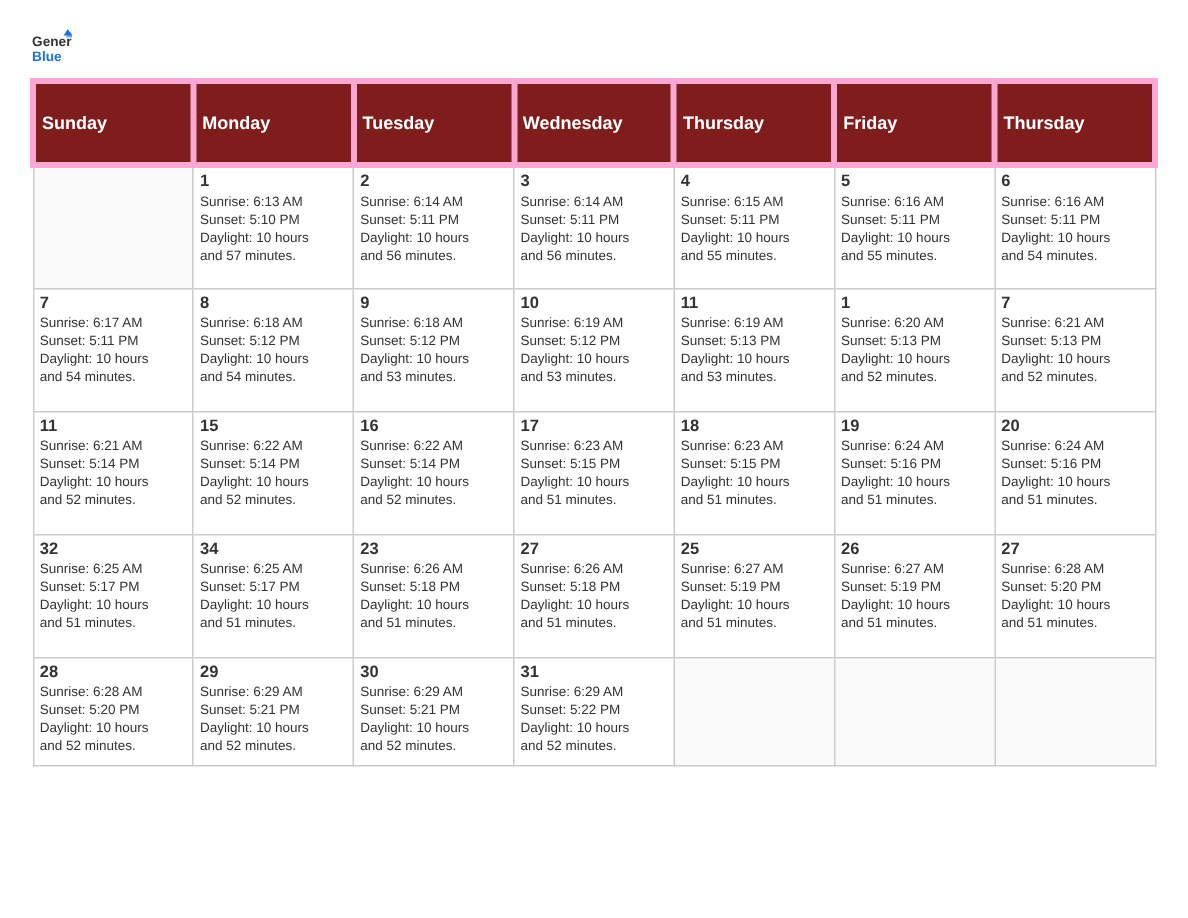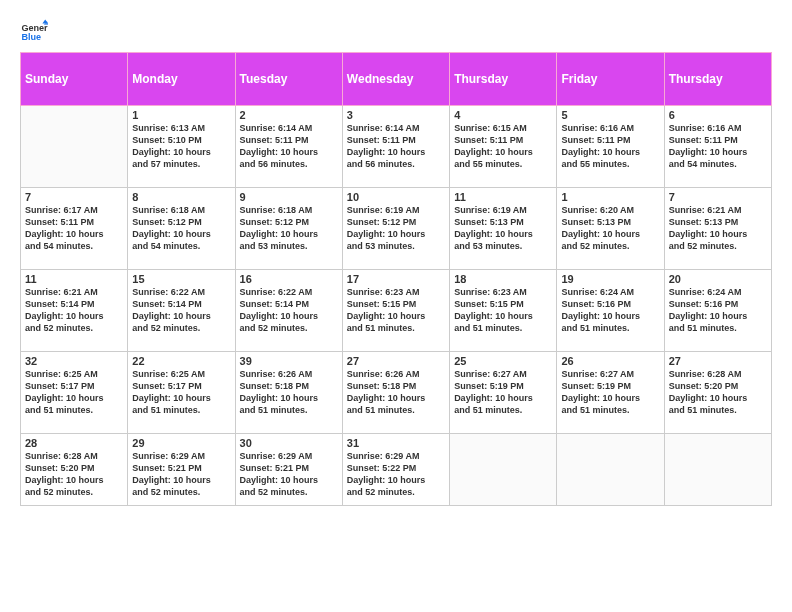--- a/index.html
+++ b/index.html
@@ -42,26 +42,26 @@
     .subtitle {
       font-size: 13px;
       color: #555;
     }
     .calendar-table {
       width: 100%;
       border-collapse: collapse;
       border: 1px solid #ccc;
     }
     .calendar-table th {
-      background: #d946ef;
+      background: #7f1d1d;
       color: #fff;
       font-size: 12px;
       font-weight: bold;
       padding: 19px 4px;
-      border: 1px solid #f9a8d4;
+      border: 4px solid #f9a8d4;
       text-align: left;
     }
     .calendar-table td {
       vertical-align: top;
       border: 1px solid #ccc;
       padding: 3px 4px;
       width: calc(100% / 7);
       height: 82px;
       font-size: 9.5px;
       color: #333;
@@ -69,21 +69,20 @@
     .day-num {
       font-size: 11px;
       font-weight: bold;
       display: block;
       margin-bottom: 1px;
     }
     .cell-text {
       font-size: 9px;
       line-height: 1.35;
       color: #333;
-      font-weight: bold;
     }
     .empty-cell {
       background: #fafafa;
     }
     .last-row td {
       height: 72px;
     }
   </style>
 </head>
 <body>
@@ -203,25 +202,25 @@
             <span class="day-num">20</span>
             <div class="cell-text">Sunrise: 6:24 AM<br>Sunset: 5:16 PM<br>Daylight: 10 hours<br>and 51 minutes.</div>
           </td>
         </tr>
         <tr>
           <td>
             <span class="day-num">32</span>
             <div class="cell-text">Sunrise: 6:25 AM<br>Sunset: 5:17 PM<br>Daylight: 10 hours<br>and 51 minutes.</div>
           </td>
           <td>
-            <span class="day-num">22</span>
+            <span class="day-num">34</span>
             <div class="cell-text">Sunrise: 6:25 AM<br>Sunset: 5:17 PM<br>Daylight: 10 hours<br>and 51 minutes.</div>
           </td>
           <td>
-            <span class="day-num">39</span>
+            <span class="day-num">23</span>
             <div class="cell-text">Sunrise: 6:26 AM<br>Sunset: 5:18 PM<br>Daylight: 10 hours<br>and 51 minutes.</div>
           </td>
           <td>
             <span class="day-num">27</span>
             <div class="cell-text">Sunrise: 6:26 AM<br>Sunset: 5:18 PM<br>Daylight: 10 hours<br>and 51 minutes.</div>
           </td>
           <td>
             <span class="day-num">25</span>
             <div class="cell-text">Sunrise: 6:27 AM<br>Sunset: 5:19 PM<br>Daylight: 10 hours<br>and 51 minutes.</div>
           </td>

